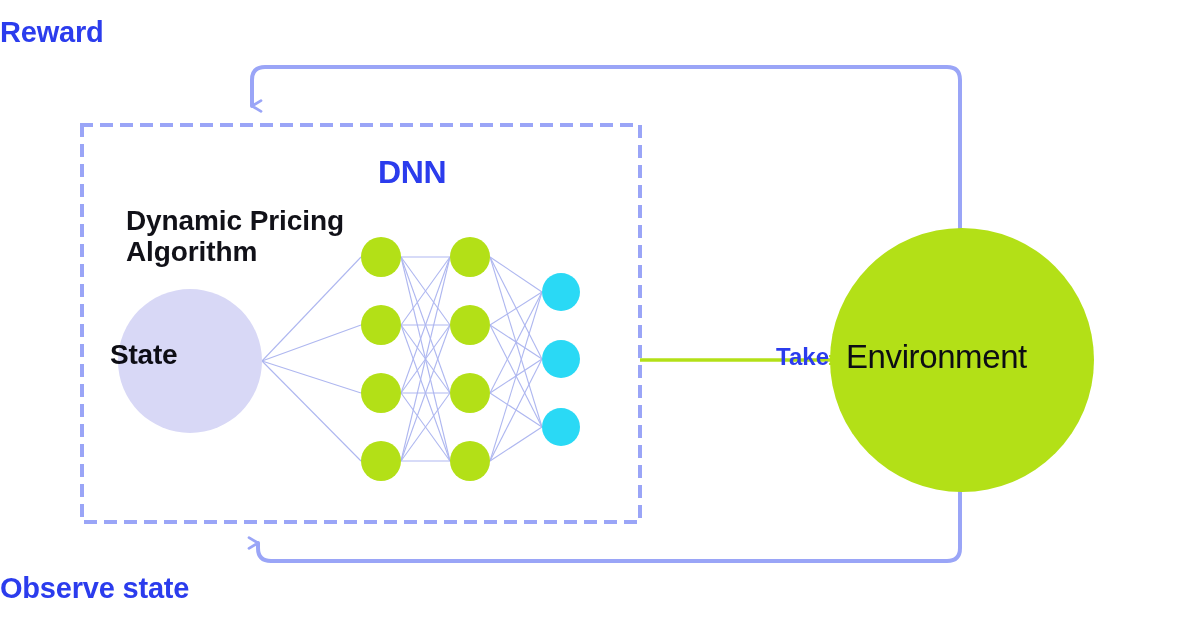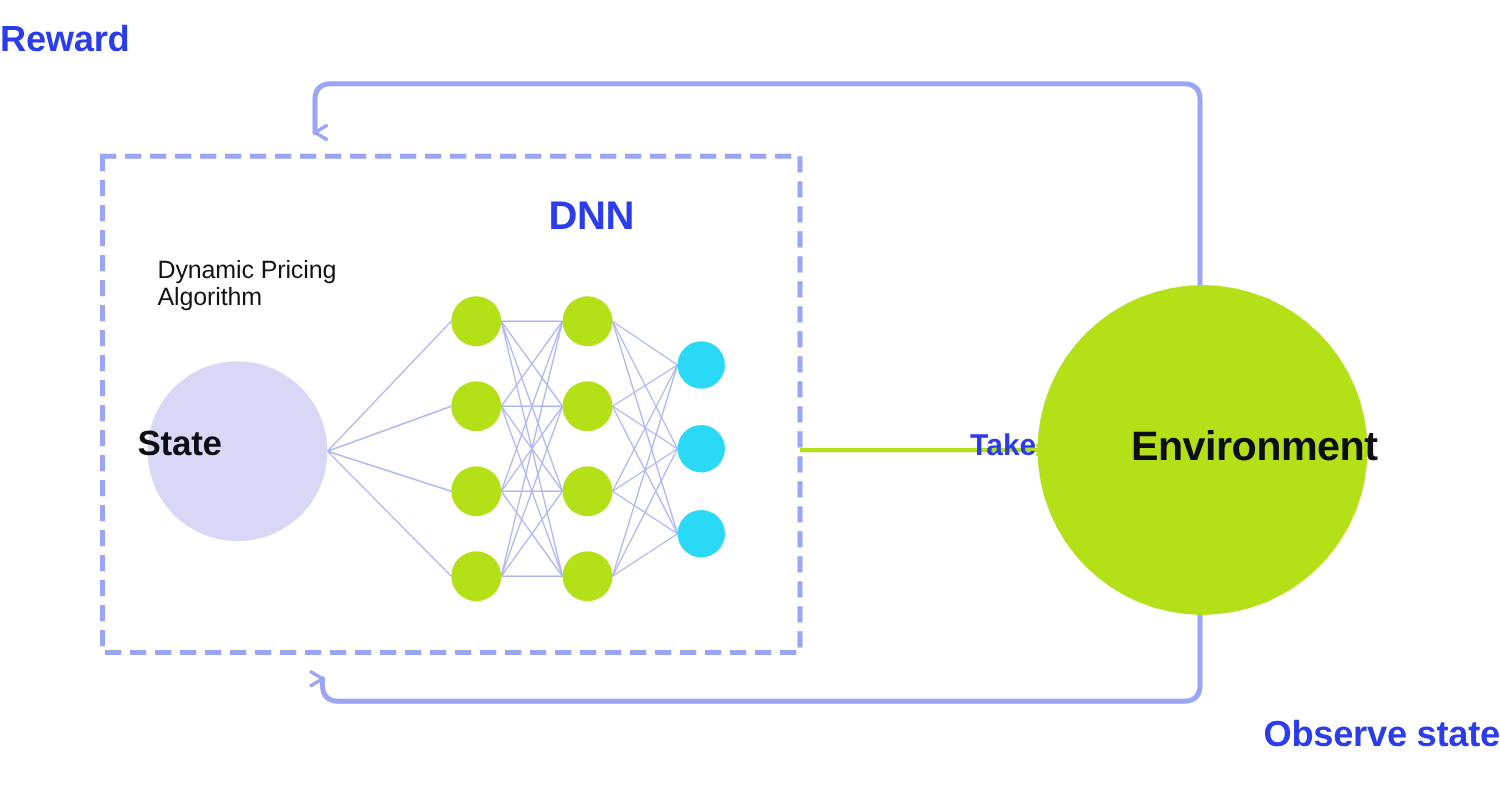--- a/index.html
+++ b/index.html
@@ -37,59 +37,59 @@
     color: #111118;
   }
   #reward-label {
     left: 0; top: 16px; width: 1200px;
     text-align: left;
     font-size: 29px;
     letter-spacing: -0.2px;
   }
   #observe-label {
     left: 0; top: 572px; width: 1200px;
-    text-align: right;
+    text-align: left;
     font-size: 29px;
     letter-spacing: -0.2px;
   }
   #take-action-label {
     left: 629px; top: 290px; width: 200px;
     text-align: right;
     font-size: 24px;
   }
   #agent-title {
     left: 126px; top: 155px;
     font-size: 32px;
     letter-spacing: -0.3px;
   }
   #agent-subtitle {
     left: 126px; top: 205px;
-    font-size: 20px;
-    font-weight: normal;
+    font-size: 28px;
+    font-weight: bold;
     letter-spacing: -0.1px;
   }
   #dnn-title {
     left: 378px; top: 155px; width: 190px;
-    text-align: center;
+    text-align: left;
     font-size: 32px;
     letter-spacing: -0.3px;
   }
   #state-label {
     left: 110px; top: 339px; width: 160px;
     text-align: left;
     font-size: 28px;
     font-weight: bold;
     color: #0d0d14;
     letter-spacing: -0.2px;
   }
   #environment-label {
-    left: 822px; top: 339px; width: 280px;
-    text-align: right;
+    left: 846px; top: 339px; width: 280px;
+    text-align: left;
     font-size: 33px;
-    font-weight: bold;
+    font-weight: normal;
     color: #0d0d14;
     letter-spacing: -0.4px;
   }
 </style>
 </head>
 <body>
 
 <div id="canvas">
 
   <svg id="diagram-svg" viewBox="0 0 1200 630">

